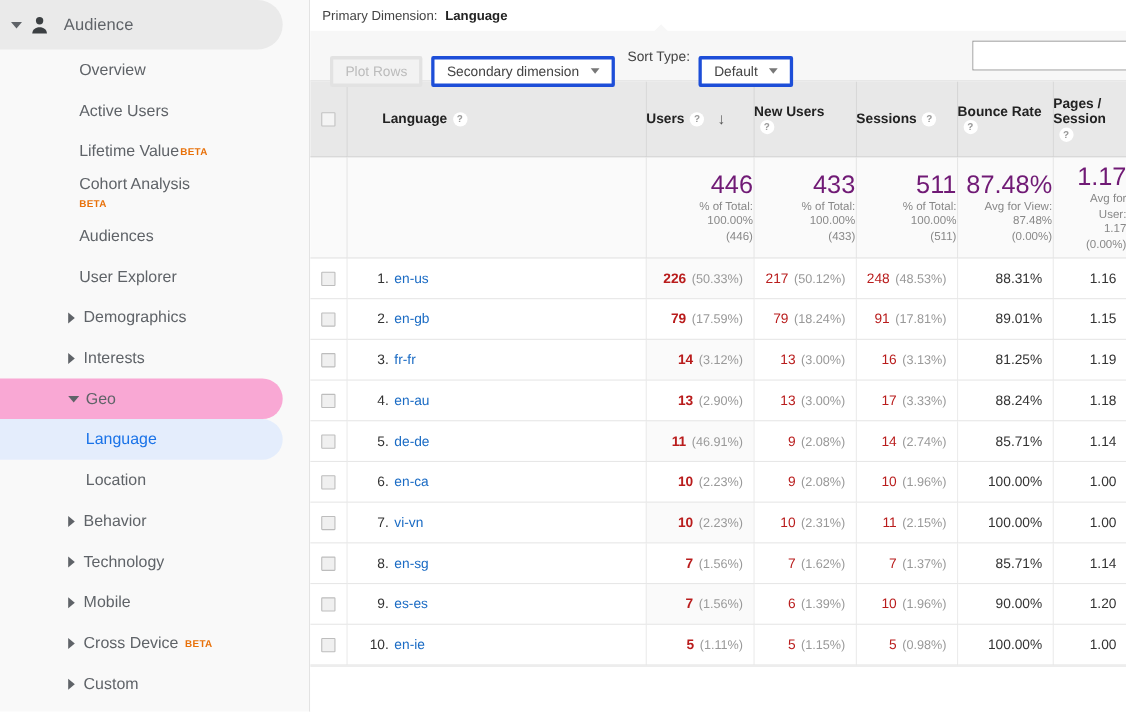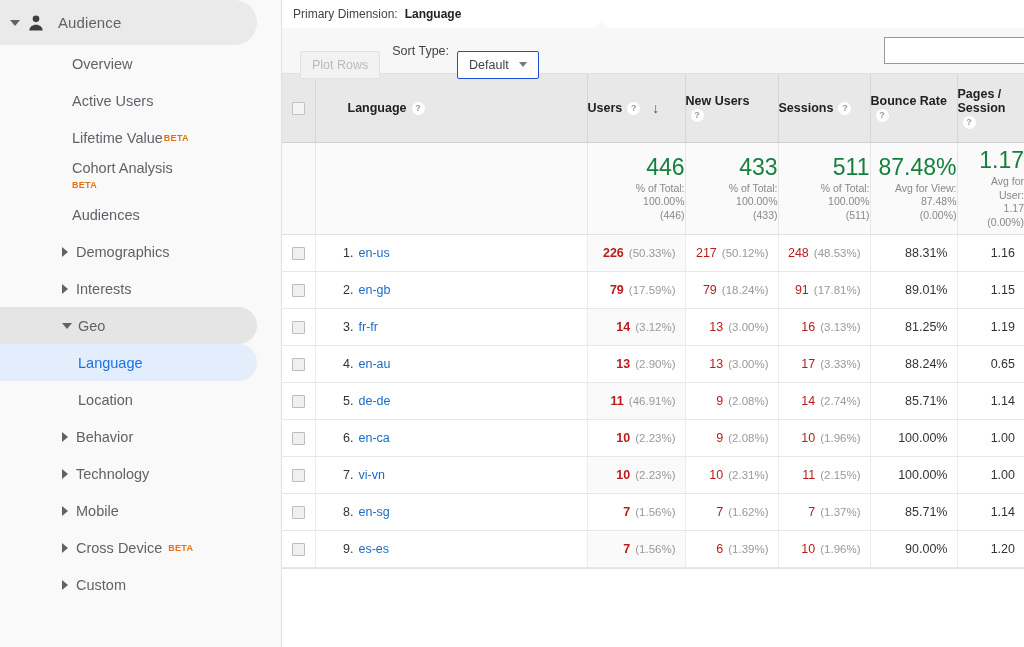--- a/index.html
+++ b/index.html
@@ -53,21 +53,21 @@
     height: 37px;
     padding-left: 72px;
     font-size: 14.5px;
     color: #5f6368;
     cursor: pointer;
     white-space: nowrap;
   }
   .nav-item.lvl-sub { padding-left: 78px; }
   .nav-item.expander { padding-left: 62px; }
   .nav-item.group-open {
-    background: #e5e5e5;
+    background: #f9a8d4;
     border-radius: 0 24px 24px 0;
     margin-right: 24px;
   }
   .nav-item.selected {
     background: #e4edfc;
     border-radius: 0 24px 24px 0;
     margin-right: 24px;
     color: #1a73e8;
     font-weight: 500;
   }
@@ -101,21 +101,21 @@
   .toolbar {
     height: 46px; background: #f7f7f7;
     border-bottom: 1px solid #e0e0e0;
     display: flex; align-items: center;
     padding-left: 18px; gap: 8px;
     position: relative;
   }
   .btn {
     height: 28px; display: inline-flex; align-items: center;
     padding: 0 11px; font-size: 12.5px;
-    border: 1px solid #1d4ed8; border-radius: 2px;
+    border: 3px solid #1d4ed8; border-radius: 2px;
     background: #fff; color: #444; cursor: pointer; white-space: nowrap; margin-top: 28px;
   }
   .btn.disabled { color: #bbb; background: #f2f2f2; border-color: #e2e2e2; cursor: default; }
   .btn .dd {
     width: 0; height: 0; margin-left: 10px;
     border-left: 4.5px solid transparent;
     border-right: 4.5px solid transparent;
     border-top: 5px solid #777;
   }
   .sort-lbl { font-size: 12.5px; color: #444; margin-left: 4px; }
@@ -177,21 +177,21 @@
 
   .sum-row td {
     background: #fafafa; height: 92px;
     border-bottom: 1px solid #e2e2e2;
     border-right: 1px solid #e6e6e6;
     text-align: right; padding: 9px 9px 0 9px;
     vertical-align: top;
   }
   .sum-row td.nobr { border-right: 0; }
   .sum-row td.plain { background: #fafafa; }
-  .sum-big { font-size: 23px; color: #15803d; font-weight: normal; line-height: 26px; }
+  .sum-big { font-size: 23px; color: #701a75; font-weight: normal; line-height: 26px; }
   .sum-sub { font-size: 10.5px; color: #888; line-height: 13.5px; margin-top: 2px; }
 
   tr.drow td {
     height: 37px; border-bottom: 1px solid #e7e7e7;
     border-right: 1px solid #ececec;
     font-size: 12.5px; color: #333;
   }
   tr.drow td.nobr { border-right: 0; }
   tr.drow td.chk-td { text-align: center; border-right: 1px solid #ececec; }
   tr.drow td.lang-td { padding-left: 43px; position: relative; }
@@ -236,20 +236,23 @@
       <span>Lifetime Value</span>
         <span class="beta">BETA</span>
     </div>
     <div class="nav-item" style="height:40px;align-items:flex-start;padding-top:4px;">
       <span>Cohort Analysis</span>
       <span class="beta-below">BETA</span>
     </div>
     <div class="nav-item">
       <span>Audiences</span>
     </div>
+    <div class="nav-item">
+      <span>User Explorer</span>
+    </div>
     <div class="nav-item expander">
       <span class="tri-right"></span>
       <span>Demographics</span>
     </div>
     <div class="nav-item expander">
       <span class="tri-right"></span>
       <span>Interests</span>
     </div>
     <div class="nav-item expander group-open">
       <span class="tri"></span>
@@ -292,20 +295,24 @@
   <main class="main">
 
     <div class="dim-bar">
       <span class="lbl">Primary Dimension:</span>
       <span class="val">Language</span>
       <span class="caret-up"></span>
     </div>
 
     <div class="toolbar">
       <button class="btn disabled">Plot Rows</button>
+      <div class="btn">
+        <span>Secondary dimension</span>
+        <span class="dd"></span>
+      </div>
       <span class="sort-lbl">Sort Type:</span>
       <div class="btn">
         <span>Default</span>
         <span class="dd"></span>
       </div>
       <div class="search-box">
         <input type="text" placeholder="" style="">
       </div>
     </div>
 
@@ -421,21 +428,21 @@
             <td class="num-td"><span>81.25%</span></td>
             <td class="num-td nobr"><span>1.19</span></td>
           </tr>
           <tr class="drow">
             <td class="chk-td"><span class="cbox"></span></td>
             <td class="lang-td"><span class="rownum">4.</span><a class="lang-link">en-au</a></td>
             <td class="num-td num-shade"><span class="v-main">13</span><span class="v-pct">(2.90%)</span></td>
             <td class="num-td"><span class="v-main light">13</span><span class="v-pct">(3.00%)</span></td>
             <td class="num-td"><span class="v-main light">17</span><span class="v-pct">(3.33%)</span></td>
             <td class="num-td"><span>88.24%</span></td>
-            <td class="num-td nobr"><span>0.65</span></td>
+            <td class="num-td nobr"><span>1.18</span></td>
           </tr>
           <tr class="drow alt">
             <td class="chk-td"><span class="cbox"></span></td>
             <td class="lang-td"><span class="rownum">5.</span><a class="lang-link">de-de</a></td>
             <td class="num-td num-shade"><span class="v-main">11</span><span class="v-pct">(46.91%)</span></td>
             <td class="num-td"><span class="v-main light">9</span><span class="v-pct">(2.08%)</span></td>
             <td class="num-td"><span class="v-main light">14</span><span class="v-pct">(2.74%)</span></td>
             <td class="num-td"><span>85.71%</span></td>
             <td class="num-td nobr"><span>1.14</span></td>
           </tr>
@@ -468,18 +475,27 @@
           </tr>
           <tr class="drow alt">
             <td class="chk-td"><span class="cbox"></span></td>
             <td class="lang-td"><span class="rownum">9.</span><a class="lang-link">es-es</a></td>
             <td class="num-td num-shade"><span class="v-main">7</span><span class="v-pct">(1.56%)</span></td>
             <td class="num-td"><span class="v-main light">6</span><span class="v-pct">(1.39%)</span></td>
             <td class="num-td"><span class="v-main light">10</span><span class="v-pct">(1.96%)</span></td>
             <td class="num-td"><span>90.00%</span></td>
             <td class="num-td nobr"><span>1.20</span></td>
           </tr>
+          <tr class="drow">
+            <td class="chk-td"><span class="cbox"></span></td>
+            <td class="lang-td"><span class="rownum">10.</span><a class="lang-link">en-ie</a></td>
+            <td class="num-td num-shade"><span class="v-main">5</span><span class="v-pct">(1.11%)</span></td>
+            <td class="num-td"><span class="v-main light">5</span><span class="v-pct">(1.15%)</span></td>
+            <td class="num-td"><span class="v-main light">5</span><span class="v-pct">(0.98%)</span></td>
+            <td class="num-td"><span>100.00%</span></td>
+            <td class="num-td nobr"><span>1.00</span></td>
+          </tr>
         </tbody>
 
     </table>
     <div class="tail"></div>
   </main>
 </div>
 
 </body></html>

